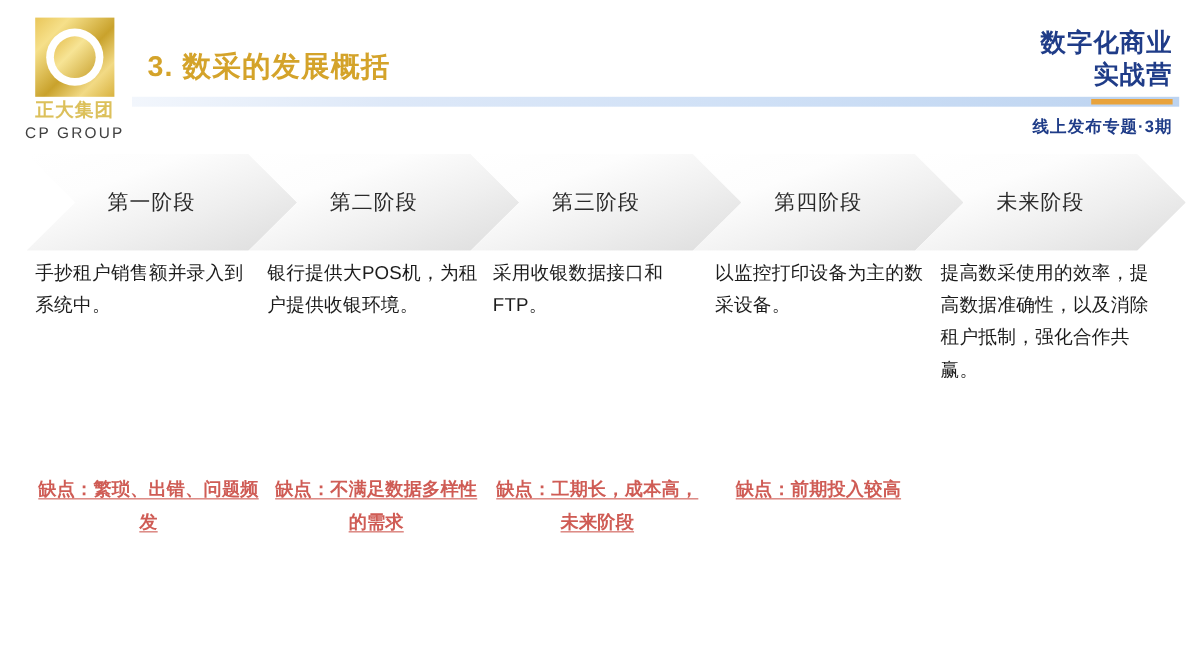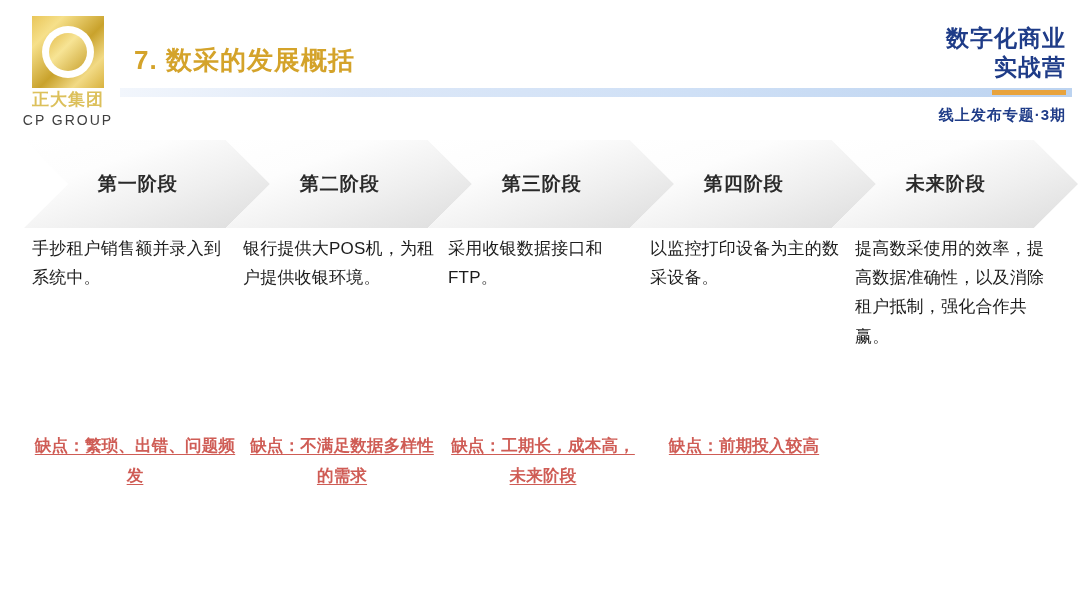--- a/index.html
+++ b/index.html
@@ -140,21 +140,21 @@
     top: 0;
     height: 88px;
     background: linear-gradient(160deg, #ffffff 0%, #fdfdfd 30%, #efefef 62%, #e2e2e2 88%, #dcdcdc 100%);
     -webkit-clip-path: polygon(0 0, 82% 0, 100% 50%, 82% 100%, 0 100%, 18% 50%);
     clip-path: polygon(0 0, 82% 0, 100% 50%, 82% 100%, 0 100%, 18% 50%);
     display: flex;
     align-items: center;
   }
   .chevron-label {
     font-size: 19px;
-    font-weight: bold;
+    font-weight: normal;
     color: #2a2a2a;
     letter-spacing: 1px;
     margin-left: 30%;
     white-space: nowrap;
   }
 
   
   .col-body {
     position: absolute;
     font-size: 17px;
@@ -183,21 +183,21 @@
   <div id="logo">
     <div id="logo-mark">
       <div id="logo-mark-inner">
         <div id="logo-mark-ring"></div>
       </div>
     </div>
     <div id="logo-cn">正大集团</div>
     <div id="logo-en">CP GROUP</div>
   </div>
 
-  <div id="slide-title">7. 数采的发展概括</div>
+  <div id="slide-title">3. 数采的发展概括</div>
   <div id="title-rule"></div>
 
   <div id="brand-block">
     <div class="brand-line">数字化商业</div>
     <div class="brand-line">实战营</div>
   </div>
   <div id="brand-accent"></div>
   <div id="brand-sub">线上发布专题·3期</div>
 
   <div id="chevron-band">

